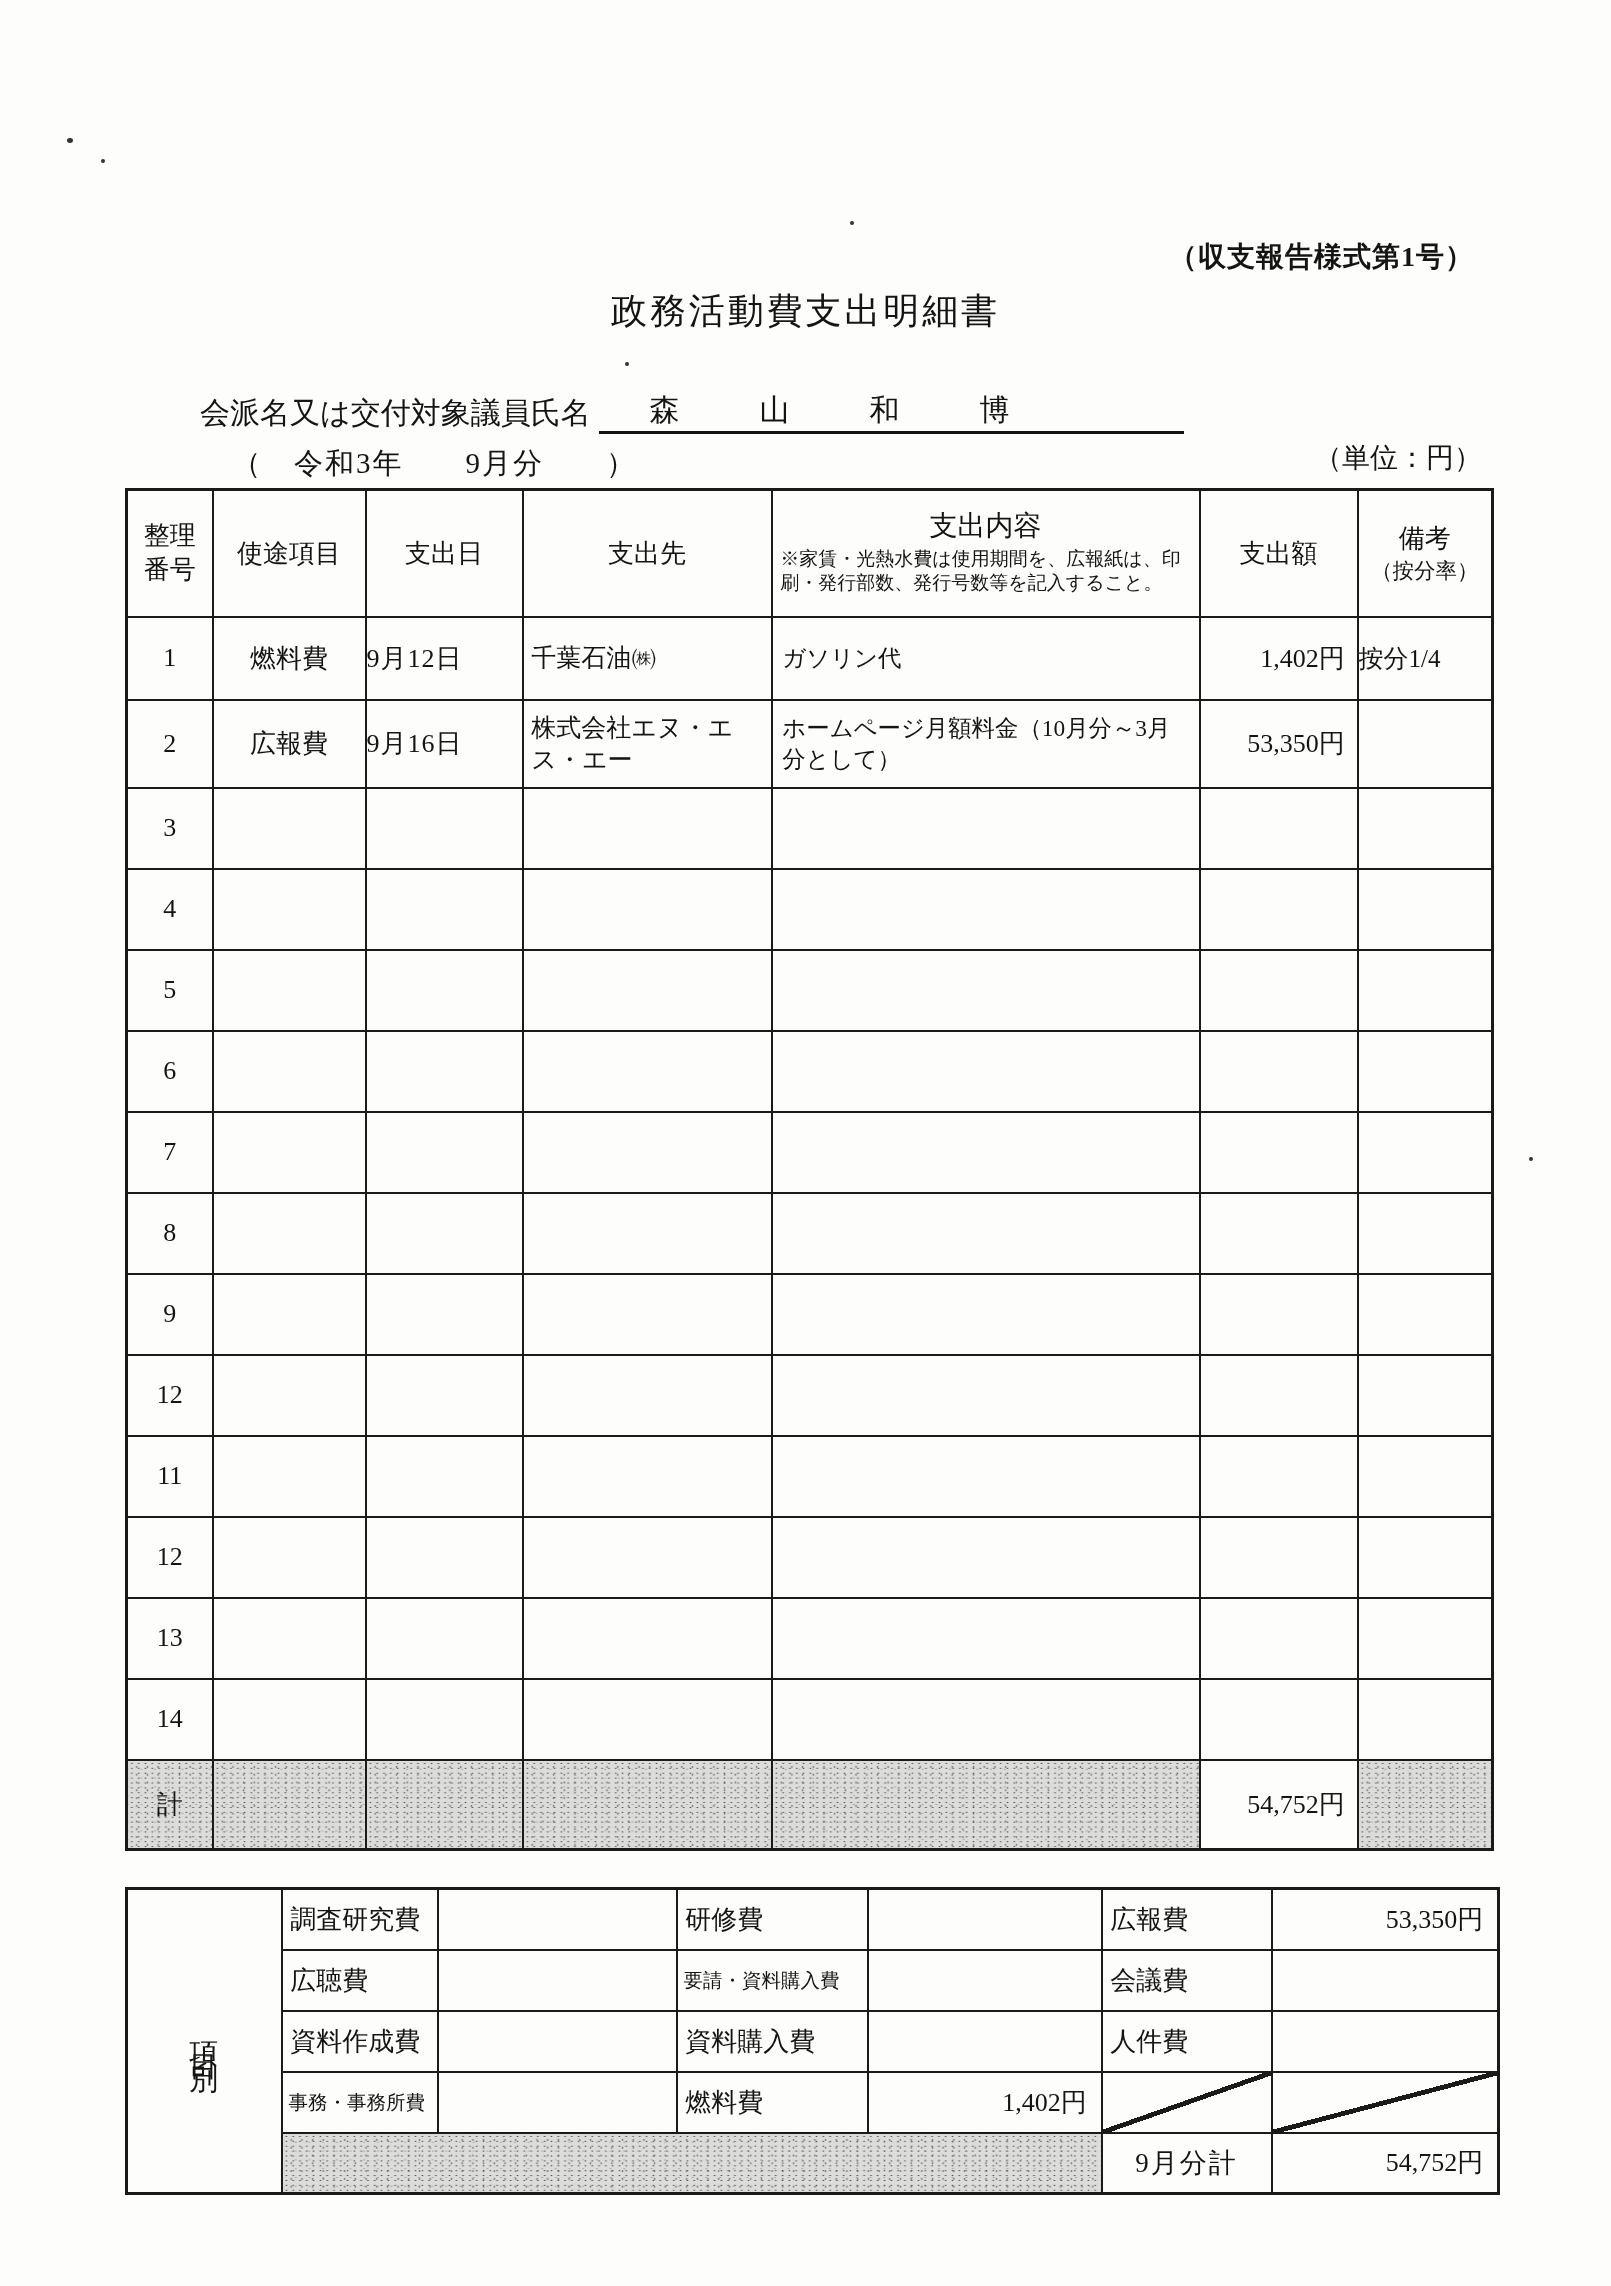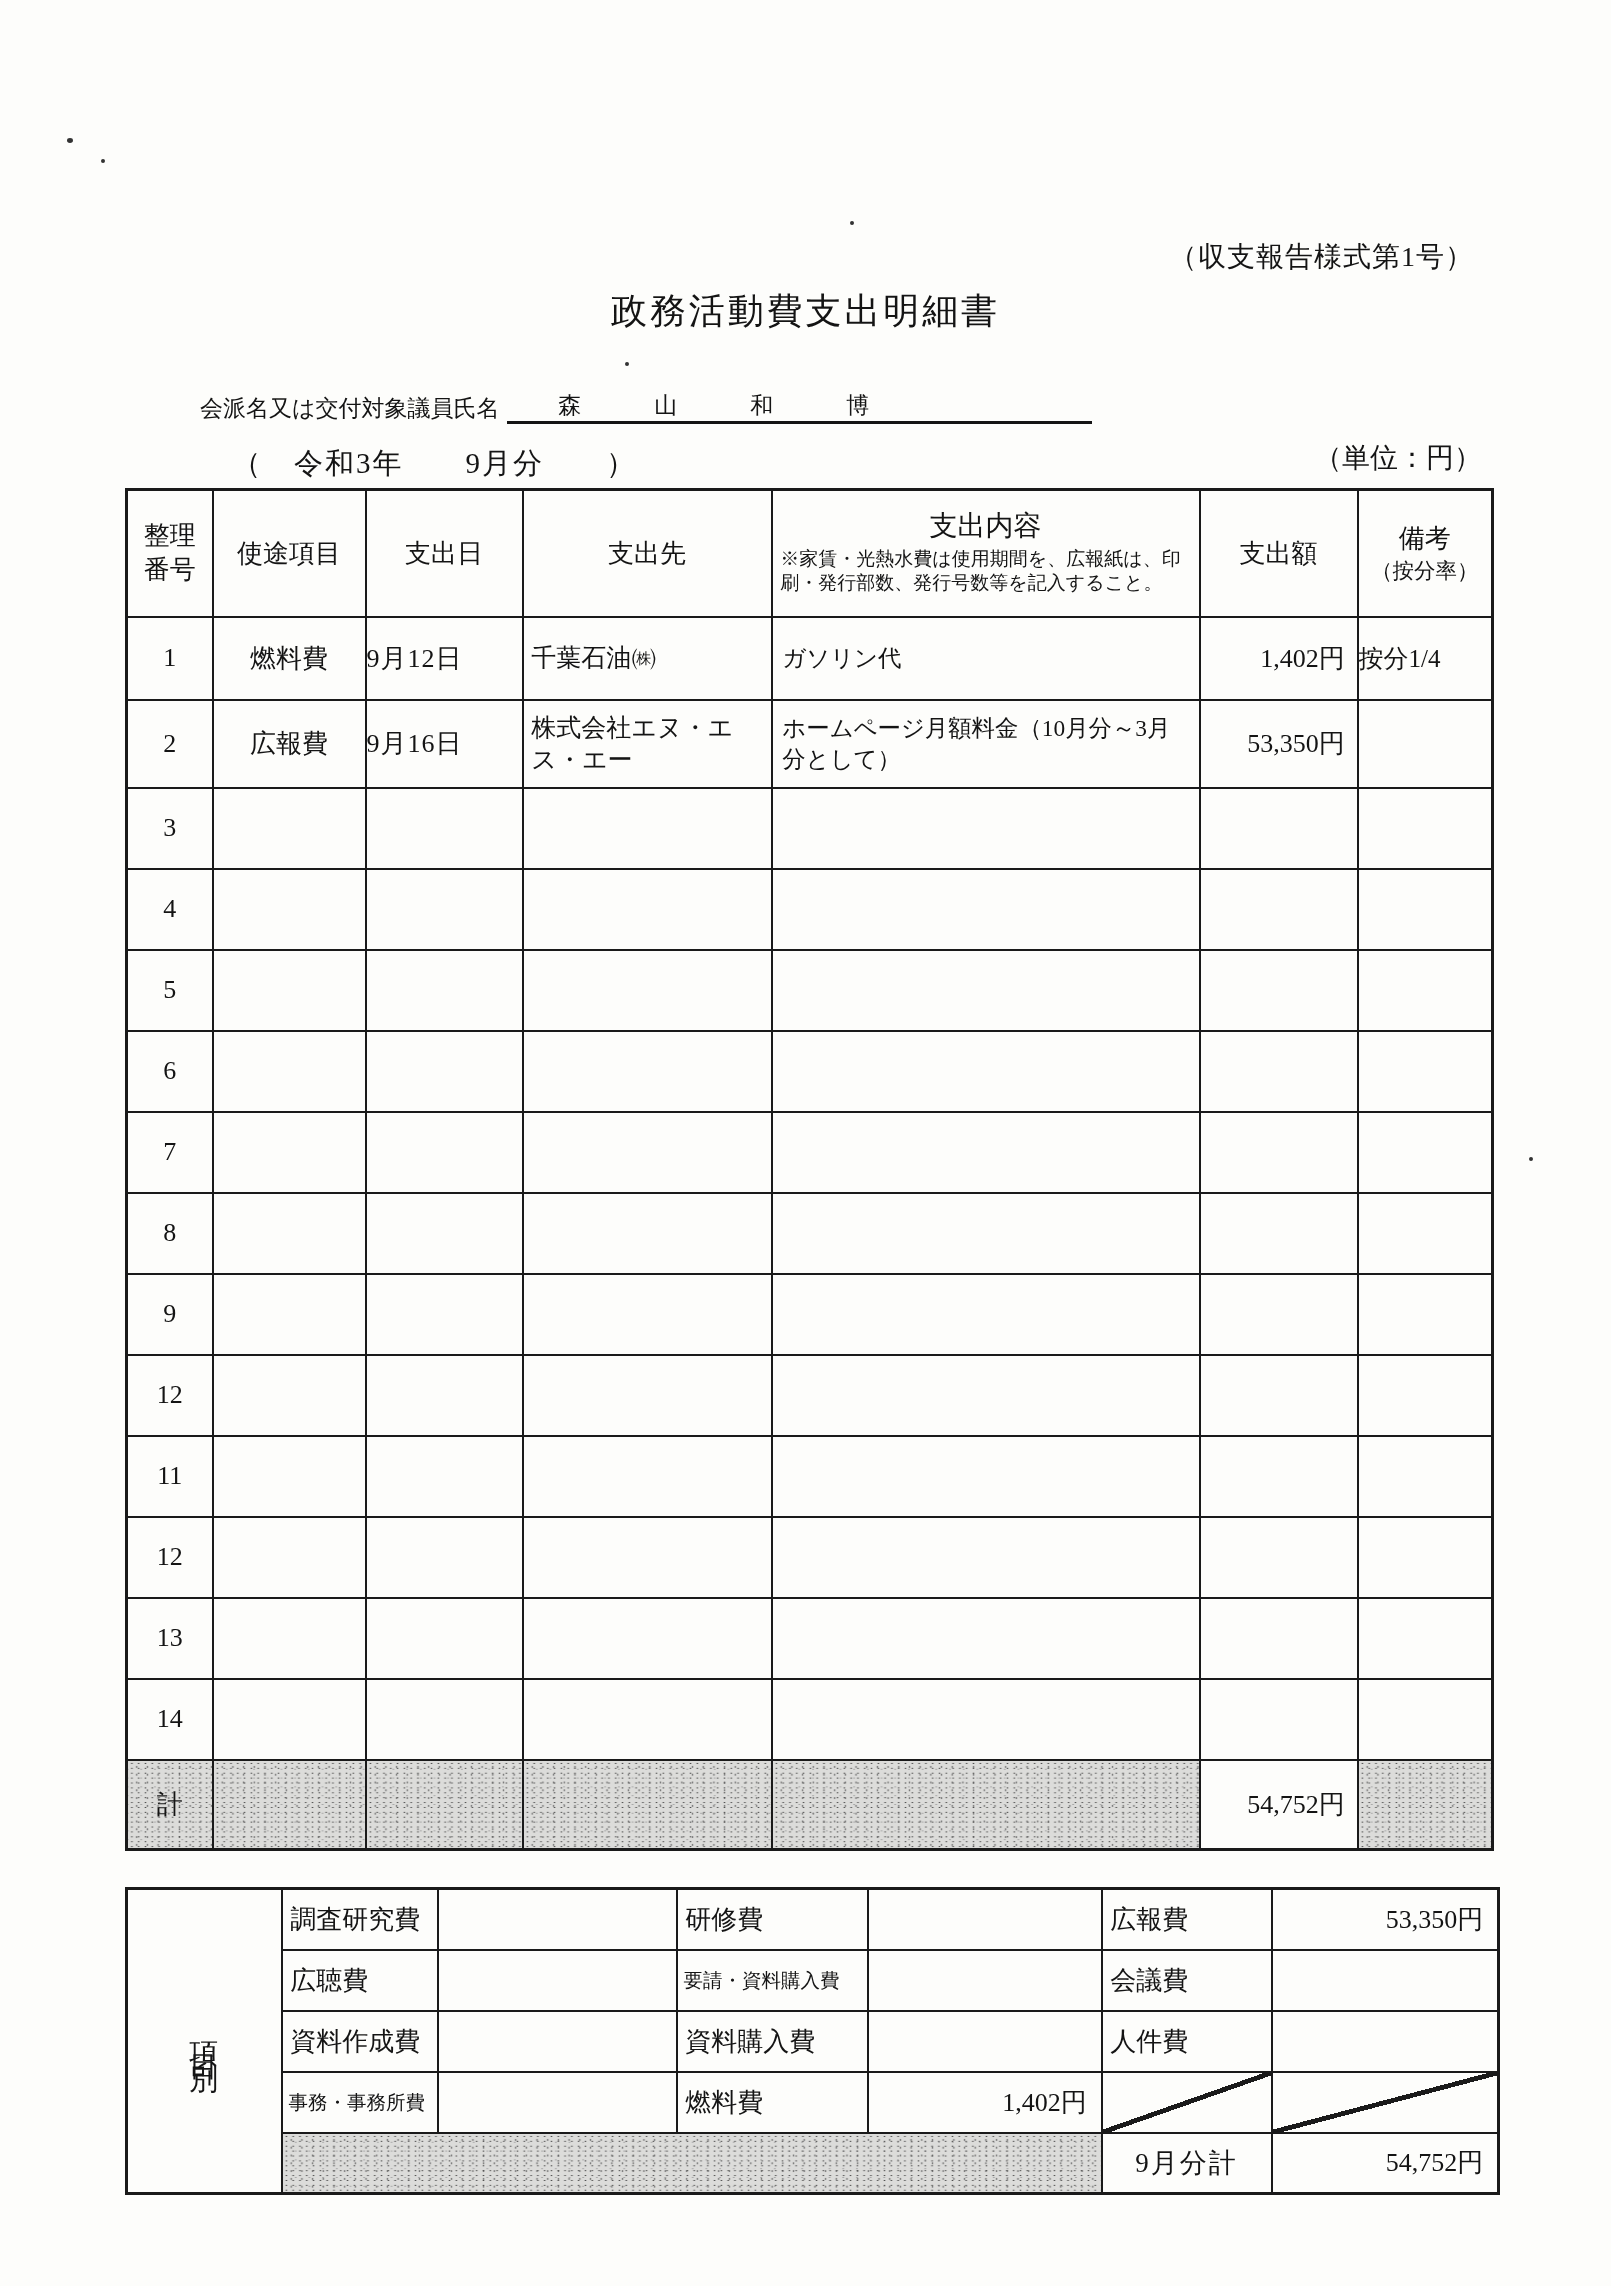--- a/index.html
+++ b/index.html
@@ -14,35 +14,36 @@
     overflow: hidden;
   }
 
   
   .form-code {
     position: absolute;
     top: 238px;
     right: 137px;
     font-size: 28px;
     letter-spacing: 1px;
+    font-weight: bold;
   }
   .doc-title {
     position: absolute;
     top: 287px;
     left: 0;
     width: 100%;
     text-align: center;
     font-size: 36px;
     letter-spacing: 2.9px;
   }
   .name-row {
     position: absolute;
     top: 390px;
     left: 200px;
-    font-size: 23px;
+    font-size: 30px;
     white-space: nowrap;
   }
   .name-underline {
     display: inline-block;
     vertical-align: bottom;
     width: 585px;
     margin-left: 7.8px;
     padding-left: 51px;
     border-bottom: 3.9px solid #141414;
     letter-spacing: 25px;

